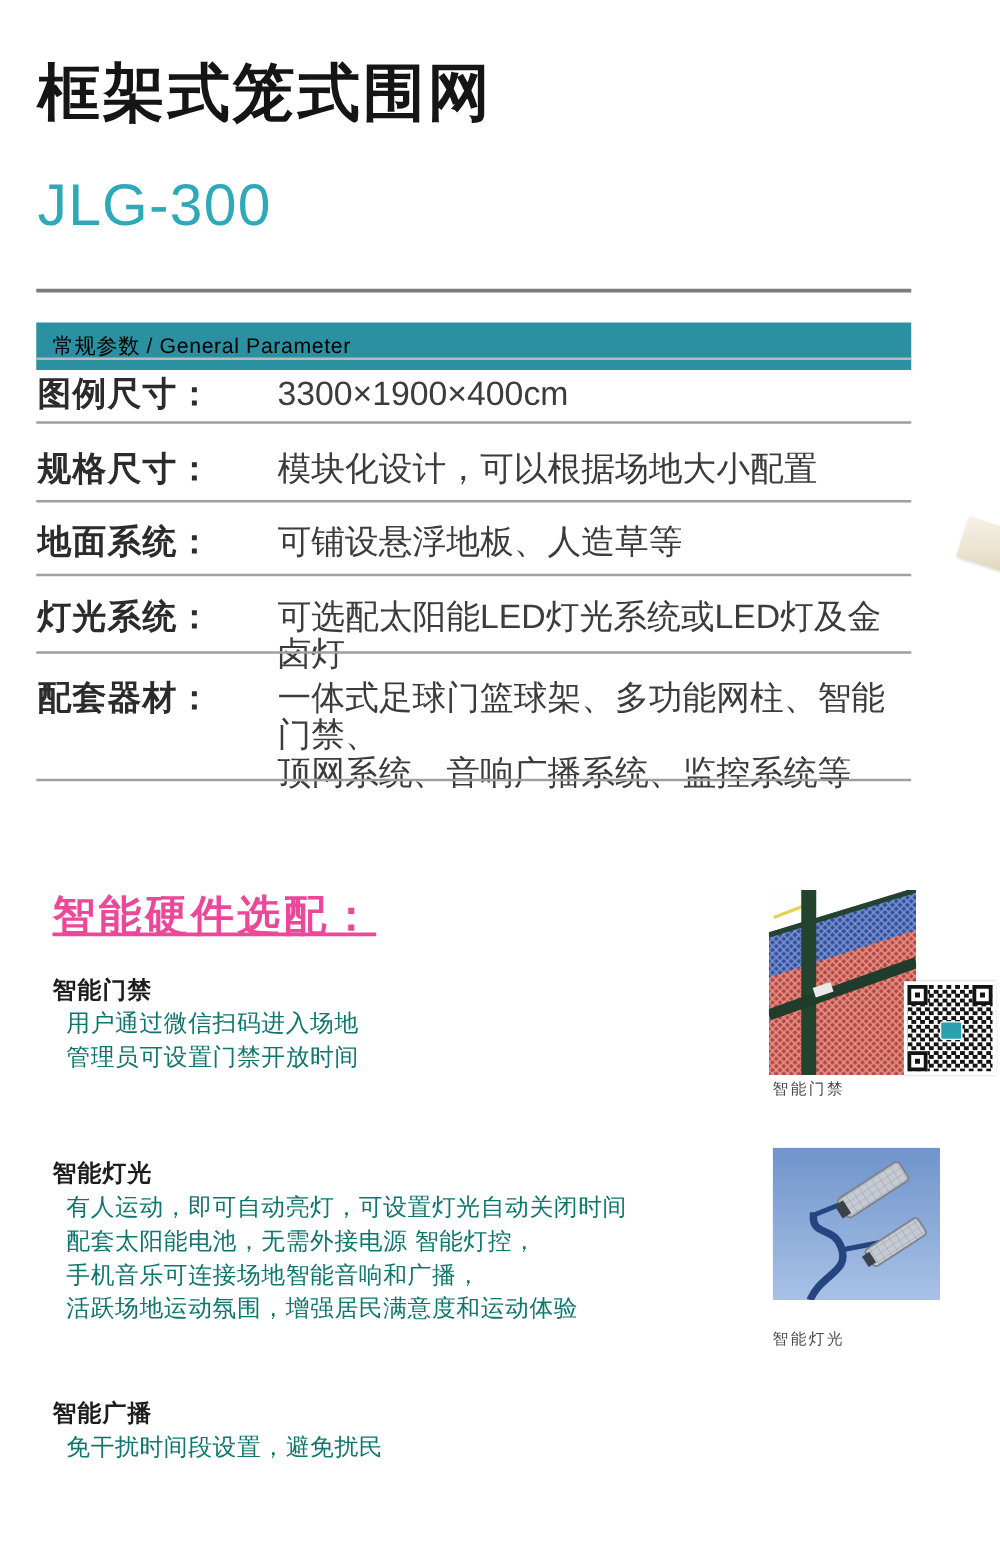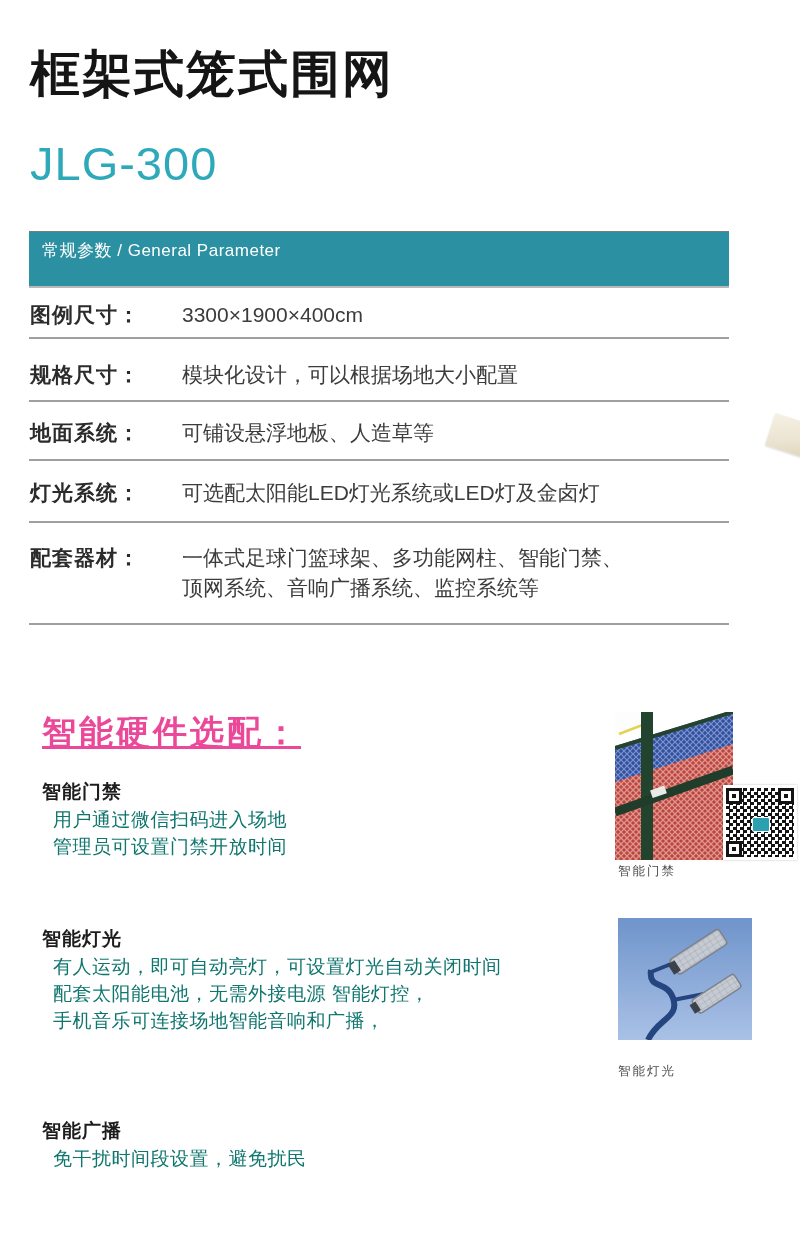--- a/index.html
+++ b/index.html
@@ -10,25 +10,25 @@
          color:#151515;letter-spacing:2px;line-height:1.2;}
   .model{position:absolute;left:30px;top:136px;font-size:47px;font-weight:400;
          color:#2ea9ba;letter-spacing:1px;}
   
   .rule{position:absolute;left:29px;width:700px;height:2px;background:#9f9f9f;}
   .rule-top{top:231px;background:#7c7c7c;height:3px;}
   .rule-under-banner{top:286px;background:#b9b9b9;}
   .rule-r1{top:337px;} .rule-r2{top:400px;} .rule-r3{top:459px;}
   .rule-r4{top:521px;} .rule-r5{top:623px;}
   
-  .banner{position:absolute;left:29px;top:232px;width:700px;height:55px;
-          background:#2b90a1;color:#ffffff;font-size:17px;line-height:38px;
+  .banner{position:absolute;left:29px;top:258px;width:700px;height:38px;
+          background:#2b90a1;color:#000000;font-size:17px;line-height:38px;
           padding-left:13px;box-sizing:border-box;letter-spacing:.5px;}
   
-  .prow{position:absolute;left:30px;width:700px;display:flex;font-size:21px;line-height:30px;}
+  .prow{position:absolute;left:30px;width:700px;display:flex;font-size:27px;line-height:30px;gap:40px;}
   .prow .plabel{width:152px;flex:none;font-weight:700;color:#2b2b2b;letter-spacing:1px;}
   .prow .pval{flex:1;color:#3c3c3c;}
   .prow-1{top:300px;} .prow-2{top:360px;} .prow-3{top:418px;justify-content:flex-end;}
   .prow-4{top:478px;} .prow-5{top:543px;}
   
   .section-title{position:absolute;left:42px;top:710px;font-size:34px;font-weight:700;
                  color:#ec4899;letter-spacing:3px;text-decoration:underline;}
   .item-heading{position:absolute;left:42px;font-size:19px;font-weight:700;color:#1d1d1d;letter-spacing:1px;}
   .item-lines{position:absolute;left:53px;font-size:19px;color:#0f766e;line-height:27px;letter-spacing:.5px;}
   .h-access{top:779px;} .l-access{top:806px;}
@@ -148,20 +148,21 @@
       <div class="qr-logo"></div>
     </div>
   </div>
   <div class="caption cap-access">智能门禁</div>
 
   <div class="item-heading h-light">智能灯光</div>
   <div class="item-lines l-light">
     <div>有人运动，即可自动亮灯，可设置灯光自动关闭时间</div>
     <div>配套太阳能电池，无需外接电源 智能灯控，</div>
     <div>手机音乐可连接场地智能音响和广播，</div>
+    <div>活跃场地运动氛围，增强居民满意度和运动体验</div>
   </div>
 
   <div class="photo photo-light">
     <svg width="134" height="122" viewBox="0 0 134 122">
       <defs>
         <linearGradient id="sky" x1="0" y1="0" x2="0" y2="1">
           <stop offset="0" stop-color="#6f94cb"></stop>
           <stop offset="1" stop-color="#a9c1e6"></stop>
         </linearGradient>
         <pattern id="panelgrid" width="6" height="5" patternUnits="userSpaceOnUse">

